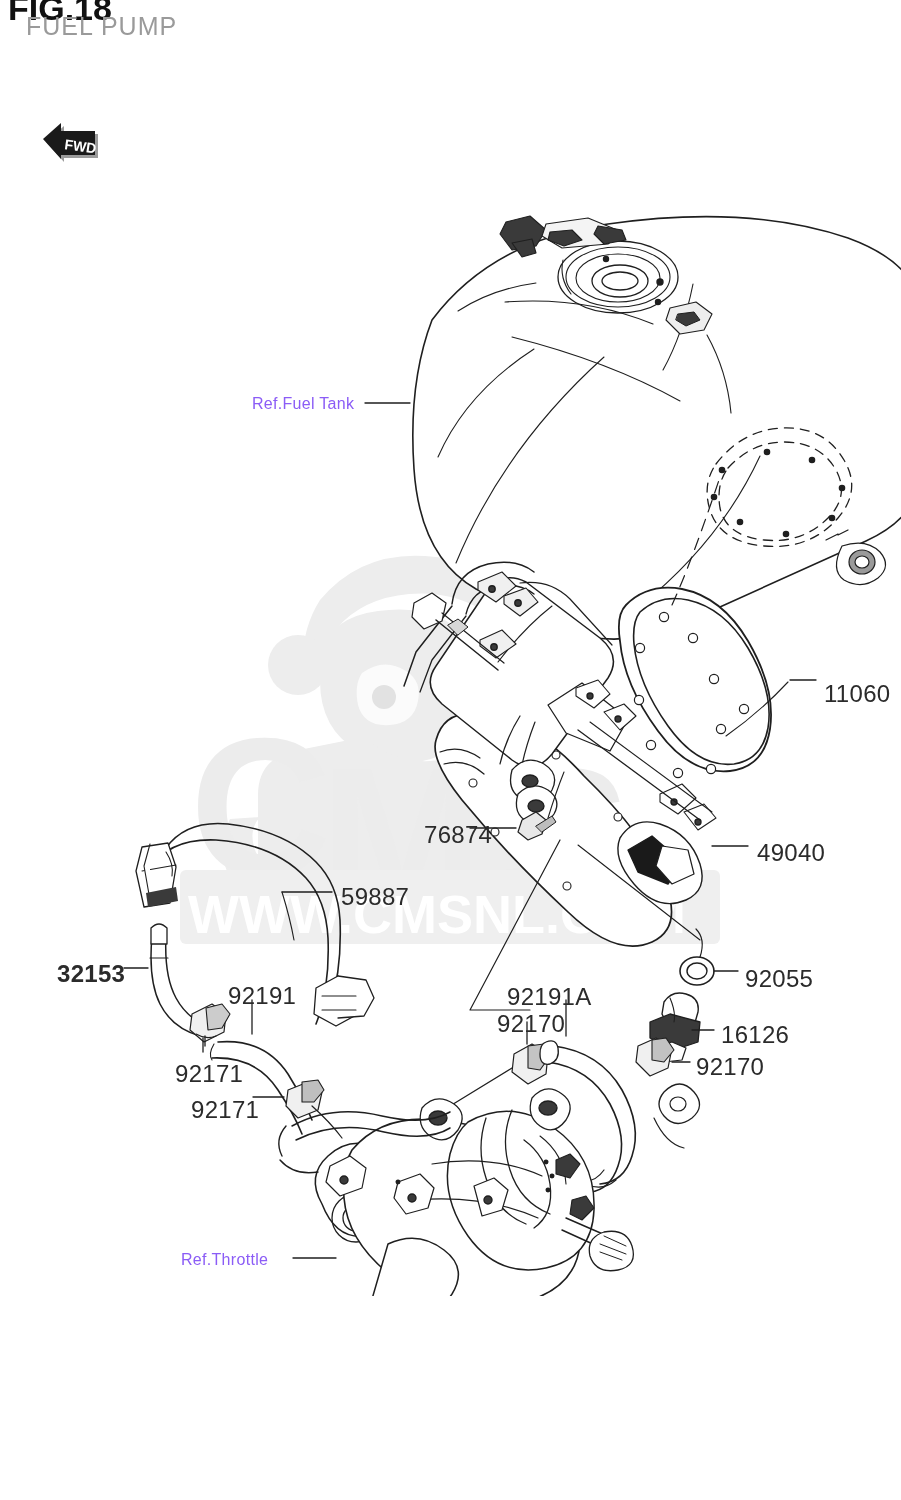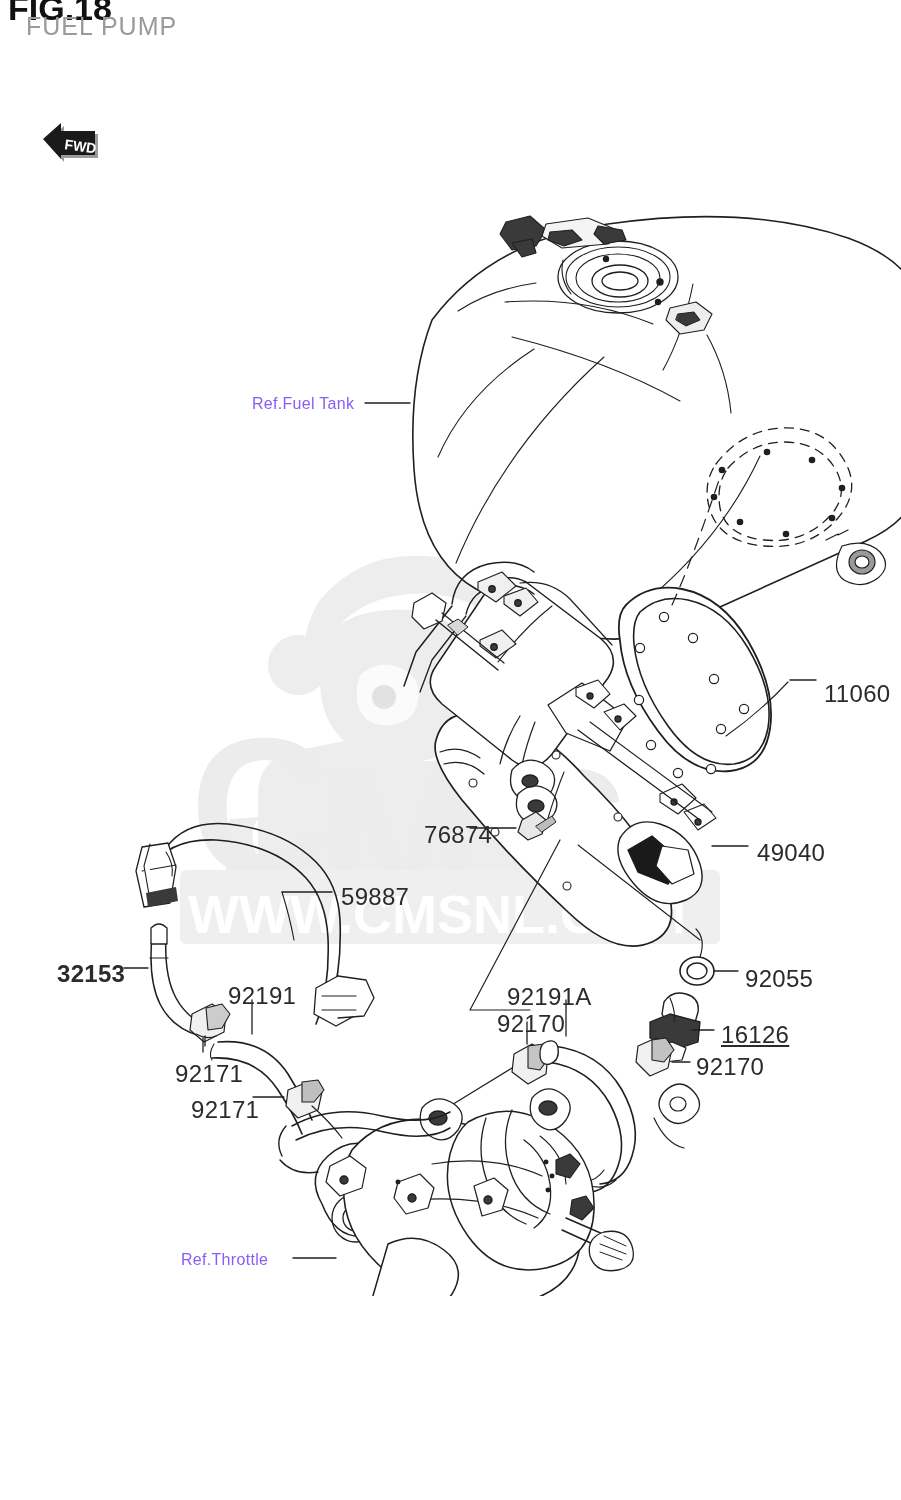--- a/index.html
+++ b/index.html
@@ -526,21 +526,21 @@
       <div class="callout ref" style="left: 252px; top: 395px;">Ref.Fuel Tank</div>
       <div class="callout" style="left: 824px; top: 680px;">11060</div>
       <div class="callout" style="left: 424px; top: 821px;">76874</div>
       <div class="callout" style="left: 757px; top: 839px;">49040</div>
       <div class="callout" style="left: 341px; top: 883px;">59887</div>
       <div class="callout" style="left: 57px; top: 960px; font-weight: bold;">32153</div>
       <div class="callout" style="left: 745px; top: 965px; text-align: right;">92055</div>
       <div class="callout" style="left: 228px; top: 982px;">92191</div>
       <div class="callout" style="left: 507px; top: 983px;">92191A</div>
       <div class="callout" style="left: 497px; top: 1010px;">92170</div>
-      <div class="callout" style="left: 721px; top: 1021px; text-decoration: underline;">16126</div>
+      <div class="callout" style="left: 721px; top: 1021px;">16126</div>
       <div class="callout" style="left: 696px; top: 1053px;">92170</div>
       <div class="callout" style="left: 175px; top: 1060px;">92171</div>
       <div class="callout" style="left: 191px; top: 1096px;">92171</div>
       <div class="callout ref" style="left: 181px; top: 1251px;">Ref.Throttle</div>
     </div>
 
   <div id="footer-code">VZ1600K4 E33 018</div>
   <div id="footer-section">FUEL PUMP</div>
   <div id="promo">Get these parts at www.cmsnl.com !</div>
 

